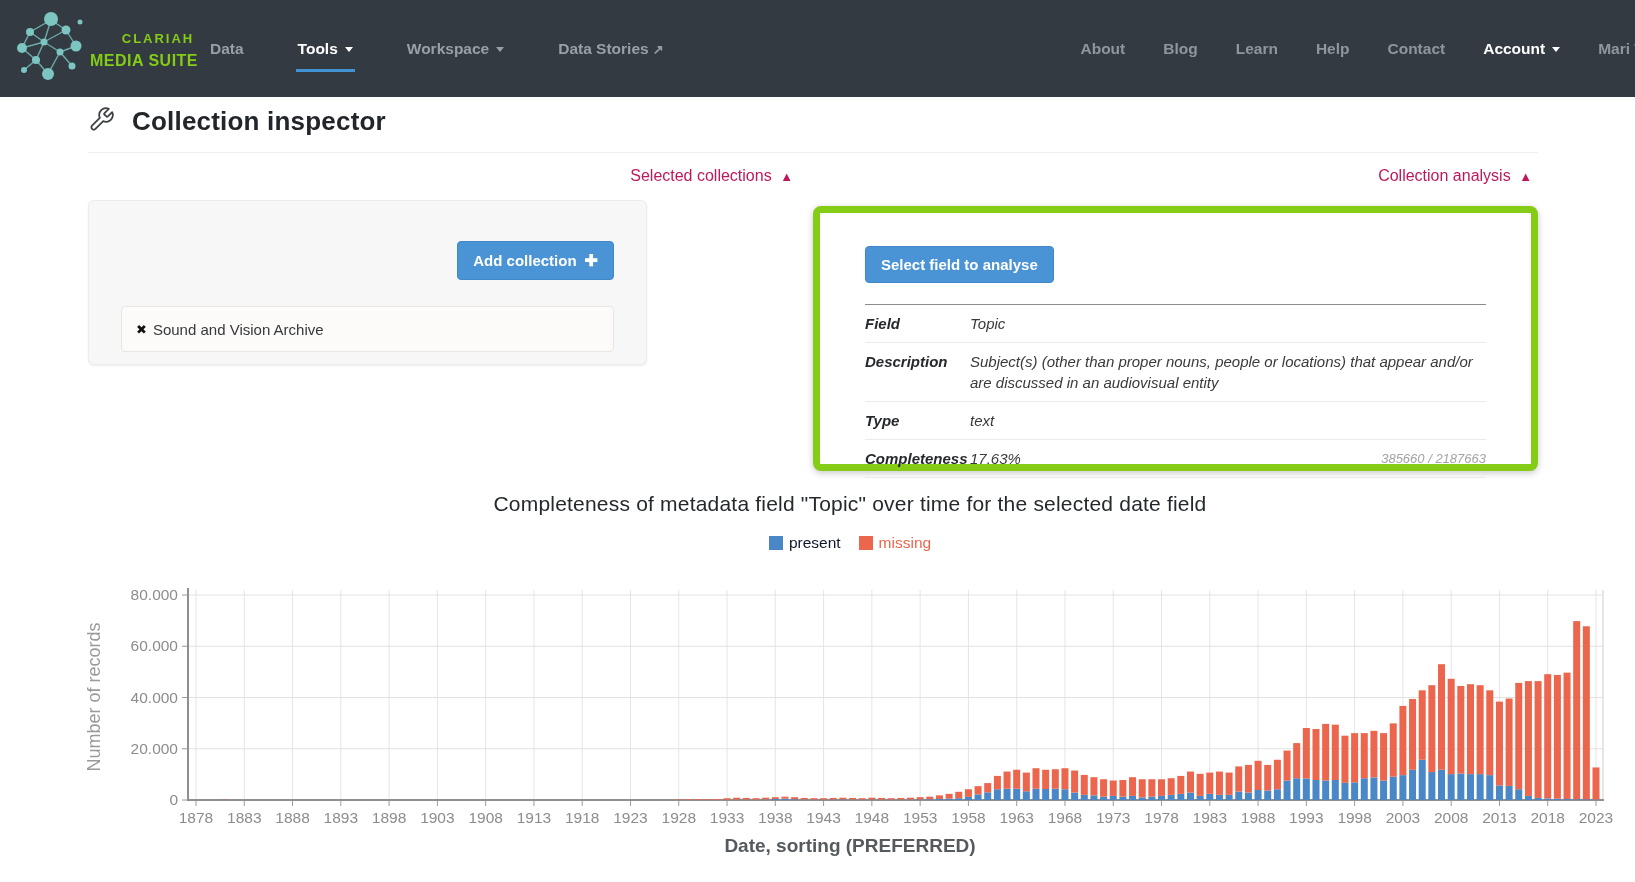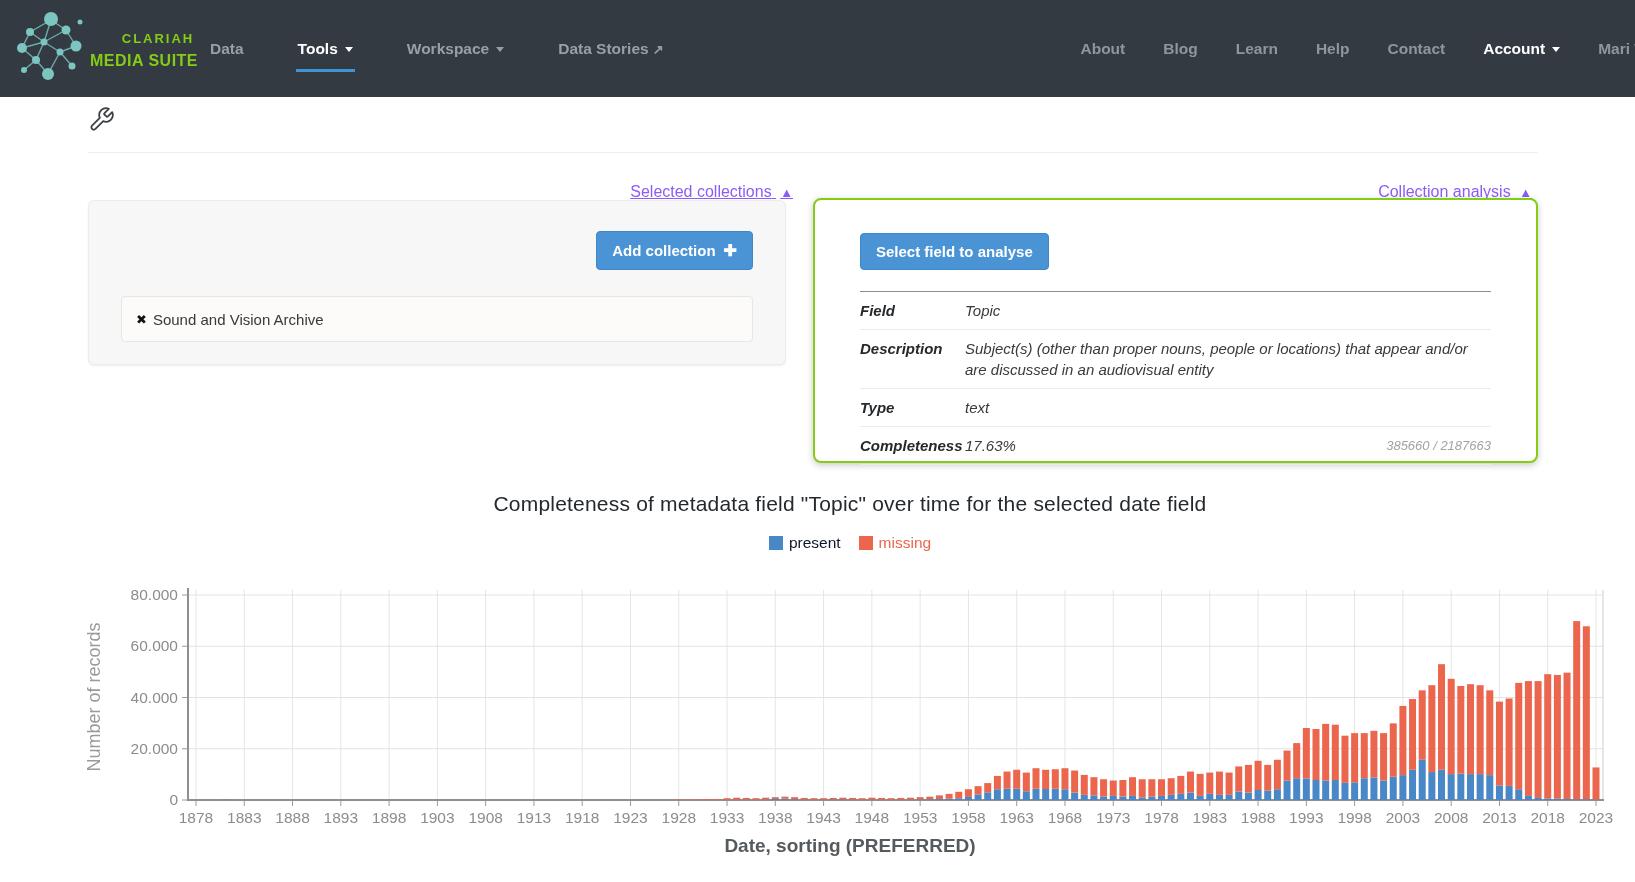--- a/index.html
+++ b/index.html
@@ -23,41 +23,41 @@
   .ext-arrow { font-size:13px; margin-left:4px; }
   .nav-right { position:absolute; right:-16px; top:0; height:97px; display:flex; align-items:center; gap:34px; }
   .nav-item.plain { color:#8f969c; font-weight:600; }
   .nav-item.account { color:#fff; font-weight:700; }
 
   
   .title-row { position:absolute; left:88px; top:106px; display:flex; align-items:center; gap:17px; }
   .title-row h1 { font-size:26px; font-weight:700; color:#22262a; letter-spacing:0.2px; }
   .header-rule { position:absolute; left:88px; top:152px; width:1450px; border-top:1px solid #f1eeec; }
 
-  .section-label { position:absolute; top:183px; font-size:16px; color:#8b5cf6; cursor:pointer;text-decoration:underline; }
+  .section-label { position:absolute; top:167px; font-size:16px; color:#be185d; cursor:pointer; }
   .section-label .tri { font-size:13px; margin-left:4px; }
   .sec-left  { left:88px;  width:705px; text-align:right; }
   .sec-right { left:813px; width:719px; text-align:right; }
 
   
-  .panel-left { position:absolute; left:88px; top:200px; width:698px; height:165px;
+  .panel-left { position:absolute; left:88px; top:200px; width:559px; height:165px;
                 background:#f7f7f7; border:1px solid #ececec; border-radius:6px;
-                box-shadow:0 1px 2px rgba(0,0,0,0.08); padding:30px 32px; }
+                box-shadow:0 1px 2px rgba(0,0,0,0.08); padding:40px 32px; }
   .btn-blue { display:inline-flex; align-items:center; gap:8px; background:#4a93d4;
               border:1px solid #3f87c8; color:#fff; font-weight:700; font-size:15px;
               padding:9px 15px; border-radius:4px; cursor:pointer;
               font-family:"Liberation Sans", sans-serif; }
   .add-row { text-align:right; }
   .coll-item { margin-top:26px; height:46px; background:#fcfbf9; border:1px solid #e9e5e1;
                border-radius:4px; display:flex; align-items:center; padding:0 14px;
                font-size:15px; color:#36393c; }
   .x-icon { font-size:13px; color:#111; margin-right:6px; cursor:pointer; }
 
-  .panel-right { position:absolute; left:813px; top:198px; width:725px; height:265px;
-                 background:#fff; border:2px solid #84cc16; border-radius:8px;
+  .panel-right { position:absolute; left:813px; top:206px; width:725px; height:265px;
+                 background:#fff; border:7px solid #84cc16; border-radius:8px;
                  box-shadow:0 2px 7px rgba(0,0,0,0.22); padding:33px 45px 0 45px; }
   .panel-right hr { border:none; border-top:1px solid #8c8c8c; margin:21px 0 0 0; }
   table.meta { width:100%; border-collapse:collapse; margin-top:0;font-style:italic; }
   table.meta td { font-size:15px; color:#3a3a3a; padding:8px 0 8px 0;
                   border-bottom:1px solid #ebebeb; vertical-align:top; line-height:21px; }
   table.meta td.lbl { font-weight:700; color:#26292c; width:105px; }
   table.meta td.extra { text-align:right; color:#a3a3a3; font-size:13px; width:160px; }
 
   
   .chart-title { position:absolute; left:0; top:492px; width:1700px; text-align:center;
@@ -147,20 +147,21 @@
       <span class="nav-item plain">Mari W</span>
     </div>
   </div>
 
   <div class="title-row">
     <span>
       <svg width="27" height="27" viewBox="0 0 24 24" fill="none" stroke="#3c4043" stroke-width="1.6" stroke-linecap="round" stroke-linejoin="round">
         <path d="M14.7 6.3a1 1 0 0 0 0 1.4l1.6 1.6a1 1 0 0 0 1.4 0l3.77-3.77a6 6 0 0 1-7.94 7.94l-6.91 6.91a2.12 2.12 0 0 1-3-3l6.91-6.91a6 6 0 0 1 7.94-7.94l-3.76 3.76z"></path>
       </svg>
     </span>
+    <h1>Collection inspector</h1>
   </div>
   <div class="header-rule"></div>
 
   <div class="section-label sec-left">
     <span>Selected collections</span>
     <span class="tri">▲</span>
   </div>
   <div class="section-label sec-right">
     <span>Collection analysis</span>
     <span class="tri">▲</span>

